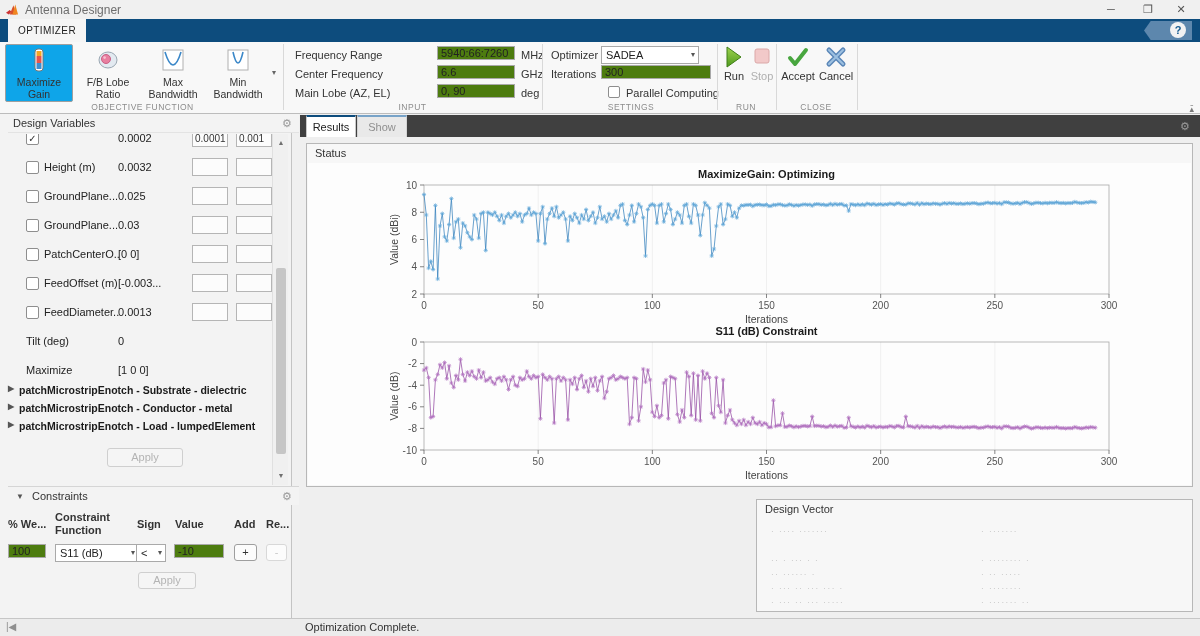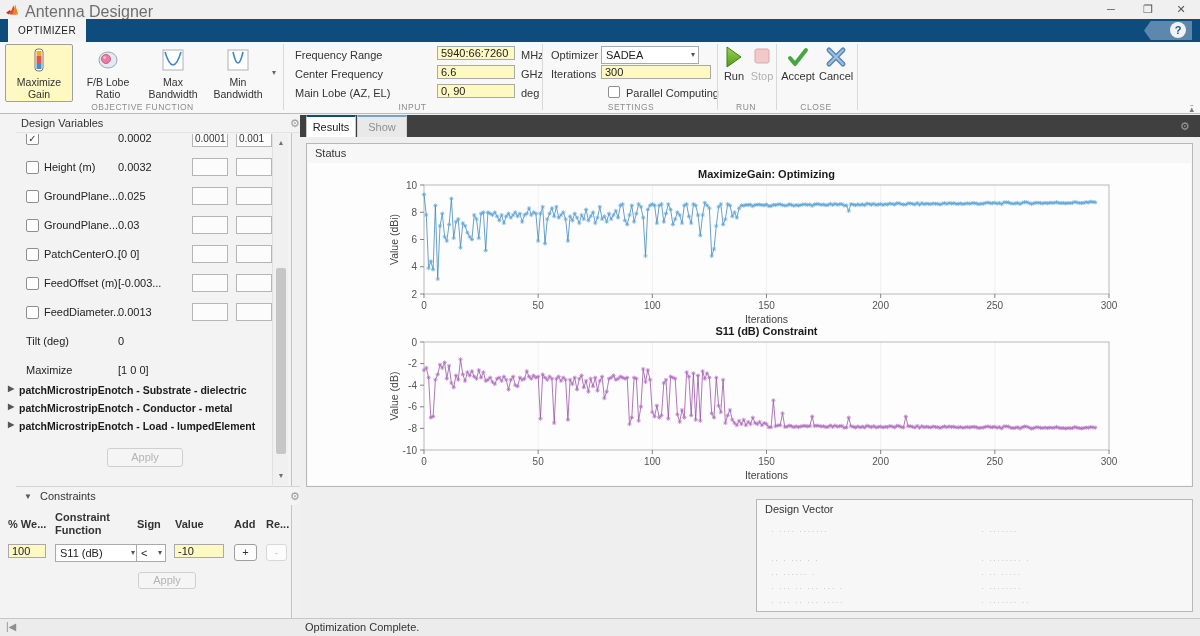--- a/index.html
+++ b/index.html
@@ -2,45 +2,45 @@
 <html><head>
 <meta charset="utf-8">
 <style>
 *{box-sizing:border-box;margin:0;padding:0}
 body{background:#777;font-family:"Liberation Sans",sans-serif}
 .app{position:relative;width:1200px;height:636px;background:#f0f0f0;overflow:hidden;font-family:"Liberation Sans",sans-serif}
 .abs{position:absolute}
 
 .titlebar{position:absolute;left:0;top:0;width:1200px;height:19px;background:#f0f0f0}
 .titlebar .logo{position:absolute;left:6px;top:3px;width:13px;height:13px}
-.titlebar .wtitle{position:absolute;left:25px;top:3px;font-size:16px;color:#6e6e6e}
+.titlebar .wtitle{position:absolute;left:25px;top:3px;font-size:12px;color:#6e6e6e}
 .winbtn{position:absolute;top:0;width:30px;height:19px;text-align:center;font-size:11px;color:#555;line-height:19px;cursor:default}
 
 .tabstrip{position:absolute;left:0;top:19px;width:1200px;height:23px;background:#0d4c7d}
 .apptab{position:absolute;left:8px;top:0;width:78px;height:23px;background:#f5f5f5;color:#222;font-size:10px;letter-spacing:.4px;text-align:center;line-height:23px}
 .helptag{position:absolute;right:8px;top:2px;width:48px;height:19px;background:#5d87ad;clip-path:polygon(14% 0,100% 0,100% 100%,14% 100%,0 50%)}
 .helpcirc{position:absolute;right:14px;top:3px;width:16px;height:16px;border-radius:50%;background:#f2f2f2;color:#14598f;font-weight:bold;font-size:11px;text-align:center;line-height:16px}
 
 .ribbon{position:absolute;left:0;top:42px;width:1200px;height:72px;background:#f8f8f8;border-bottom:1px solid #bcbcbc}
 .sec-label{position:absolute;top:60px;font-size:8.5px;color:#8c8c8c;letter-spacing:.5px;text-align:center}
 .vdiv{position:absolute;top:2px;height:66px;width:1px;background:#d9d9d9}
 .bigbtn{position:absolute;top:2px;height:58px;border:1px solid transparent;border-radius:2px;text-align:center;font-size:10.5px;color:#333;line-height:1.18;padding-top:3px;cursor:default}
-.bigbtn.selected{background:#fef9c3;border-color:#9f9f9f}
+.bigbtn.selected{background:#0ea5e9;border-color:#9f9f9f}
 .bigbtn .bicon{display:block;height:26px;margin-bottom:2px}
 .rlabel{position:absolute;font-size:11px;color:#333}
-.rfield{position:absolute;height:14px;border:1px solid #a9a9a9;background:#fef9c3;font-size:11px;color:#222;padding:0 3px;font-family:"Liberation Sans",sans-serif}
+.rfield{position:absolute;height:14px;border:1px solid #a9a9a9;background:#4d7c0f;font-size:11px;color:#222;padding:0 3px;font-family:"Liberation Sans",sans-serif}
 .runit{position:absolute;font-size:11px;color:#333}
 .dropdown{position:absolute;height:18px;border:1px solid #a9a9a9;background:#fff;font-size:11px;color:#222;line-height:16px;padding:0 4px}
 .dropdown .dd-arrow{position:absolute;right:3px;top:0;font-size:8px;color:#555}
 .chk{display:inline-block;width:12px;height:12px;border:1px solid #8e8e8e;background:#fff;border-radius:2px;vertical-align:middle}
 .iconbtn{position:absolute;text-align:center;font-size:11px;color:#333;cursor:default}
 .iconbtn.disabled{color:#b0b0b0}
 
 .leftpanel{position:absolute;left:0;top:114px;width:292px;height:504px;background:#f3f3f3;border-right:1px solid #c4c4c4}
-.panel-head{position:absolute;left:16px;width:100%;height:19px;font-size:11px;color:#333;padding:3px 0 0 5px;background:#f3f3f3}
+.panel-head{position:absolute;left:8px;width:100%;height:19px;font-size:11px;color:#333;padding:3px 0 0 5px;background:#f3f3f3}
 .gear{position:absolute;font-size:11px;color:#9a9a9a;line-height:11px}
 .dv-body{position:absolute;left:0;top:20px;width:292px;height:351px;overflow:hidden}
 .dv-row{position:absolute;left:0;width:292px;height:29px}
 .dv-cb{position:absolute;left:26px;top:8px;width:13px;height:13px;border:1px solid #8e8e8e;background:#fff;border-radius:2px;font-size:10px;line-height:12px;text-align:center;color:#333}
 .dv-label{position:absolute;left:44px;top:8px;font-size:11px;color:#222;width:76px;white-space:nowrap;overflow:hidden}
 .dv-label.noindent{left:26px}
 .dv-value{position:absolute;left:118px;top:8px;font-size:11px;color:#222;white-space:nowrap}
 .dv-field{position:absolute;top:5px;width:36px;height:18px;border:1px solid #b5b5b5;background:#fcfcfc;font-size:10px;color:#333;line-height:17px;padding-left:2px}
 .tree-item{position:absolute;left:0;width:292px;height:18px;font-size:10.5px;font-weight:bold;color:#1a1a1a}
 .tree-item .tarrow{position:absolute;left:8px;top:2px;font-size:8px;color:#555}

